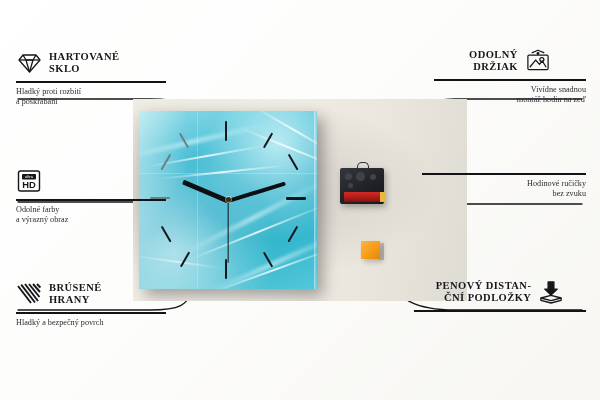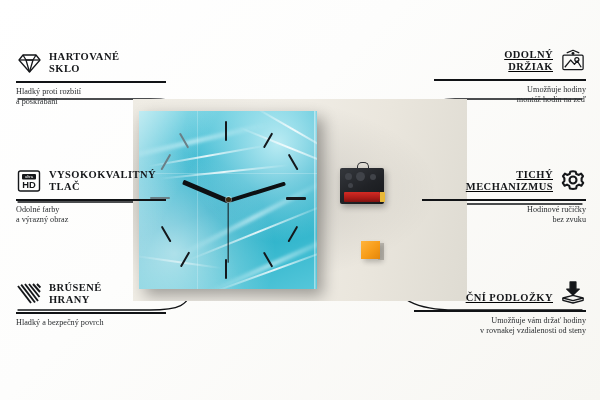--- a/index.html
+++ b/index.html
@@ -9,21 +9,21 @@
     background:#ffffff;
   }
   #stage{position:relative;width:600px;height:400px;
     background:linear-gradient(135deg,#ffffff 0%,#fdfdfc 40%,#f7f6f2 100%);
   }
 
   
   .feature{position:absolute;width:150px;}
   .feature .head{display:flex;align-items:center;gap:7px;}
   .feature.left .head{justify-content:flex-start;}
-  .feature.right .head{justify-content:flex-end;text-decoration:underline;}
+  .feature.right .head{justify-content:center;}
   .ficon{width:26px;height:26px;flex:0 0 26px;display:flex;align-items:center;justify-content:center;}
   .ficon svg{display:block;}
   .ftitle{
     font-family:"Liberation Serif",serif;
     font-weight:700;font-size:10.5px;line-height:12.5px;
     letter-spacing:.45px;color:#15171a;text-transform:uppercase;
   }
   .feature.right .ftitle{text-align:right;}
   .rule{height:1.6px;background:#111316;margin-top:5px;margin-bottom:4px;}
   .fdesc{
@@ -210,24 +210,20 @@
   <div class="feature left f2">
     <div class="head">
       <span class="ficon">
         <svg width="26" height="24" viewBox="0 0 26 24">
           <rect x="2.5" y="2" width="21" height="20" rx="2" fill="none" stroke="#15171a" stroke-width="1.4"></rect>
           <rect x="6" y="5" width="14" height="5.4" rx="1" fill="#15171a"></rect>
           <text x="13" y="9.4" font-family="Liberation Sans, sans-serif" font-size="4.3" fill="#ffffff" text-anchor="middle">ultra</text>
           <text x="13" y="19.4" font-family="Liberation Sans, sans-serif" font-weight="bold" font-size="9.4" fill="#15171a" text-anchor="middle">HD</text>
         </svg>
       </span>
-      <span class="ftitle">
-        <span>VYSOKOKVALITNÝ</span><br>
-        <span>TLAČ</span>
-      </span>
     </div>
     <div class="rule"></div>
     <div class="fdesc">
       <span>Odolné farby</span><br>
       <span>a výrazný obraz</span>
     </div>
   </div>
 
   <div class="feature left f3">
     <div class="head">
@@ -267,68 +263,45 @@
             <rect x="3" y="6" width="21" height="15" rx="1.2"></rect>
             <path d="M5 18.5 L11 11 L15 15.5 L18 12 L22 18.5"></path>
           </g>
           <circle cx="13.5" cy="4.2" r="1.5" fill="#15171a"></circle>
           <circle cx="17.5" cy="10.5" r="2.1" fill="none" stroke="#15171a" stroke-width="1.3"></circle>
         </svg>
       </span>
     </div>
     <div class="rule"></div>
     <div class="fdesc">
-      <span>Umožňuje hodiny</span><br>
+      <span>Vivídne snadnou</span><br>
       <span>montáž hodin na zeď</span>
     </div>
   </div>
 
   <div class="feature right f5">
-    <div class="head">
-      <span class="ftitle">
-        <span>TICHÝ</span><br>
-        <span>MECHANIZMUS</span>
-      </span>
-      <span class="ficon">
-        <svg width="26" height="25" viewBox="0 0 26 25">
-          <g fill="none" stroke="#15171a" stroke-width="2.1" stroke-linejoin="round" stroke-linecap="round">
-            <path d="M13 2.2 C14.6 2.2 15.6 2.6 15.6 2.6 L16.4 5.1
-                     L18.9 5.9 L21.1 4.6 L23 7.2 L21.6 9.3 L21.6 11.9
-                     L23.2 13.9 L21.4 16.7 L19 15.6 L16.7 16.9 L16.1 19.5
-                     L13 20 L9.9 19.5 L9.3 16.9 L7 15.6 L4.6 16.7 L2.8 13.9
-                     L4.4 11.9 L4.4 9.3 L3 7.2 L4.9 4.6 L7.1 5.9 L9.6 5.1
-                     L10.4 2.6 C10.4 2.6 11.4 2.2 13 2.2 Z"></path>
-            <circle cx="13" cy="11" r="3.5"></circle>
-          </g>
-        </svg>
-      </span>
-    </div>
     <div class="rule"></div>
     <div class="fdesc">
       <span>Hodinové ručičky</span><br>
       <span>bez zvuku</span>
     </div>
   </div>
 
   <div class="feature right f6">
     <div class="head">
       <span class="ftitle">
-        <br>
+        <span>PENOVÝ DISTAN-</span><br>
         <span>ČNÍ PODLOŽKY</span>
       </span>
       <span class="ficon">
         <svg width="27" height="25" viewBox="0 0 27 25">
           <g fill="none" stroke="#15171a" stroke-width="1.4" stroke-linejoin="round">
             <path d="M10.5 1.5 L16.5 1.5 L16.5 9 L20 9 L13.5 15 L7 9 L10.5 9 Z" fill="#15171a"></path>
             <path d="M13.5 15.5 L24 18.2 L13.5 21 L3 18.2 Z"></path>
             <path d="M3 18.2 L3 20.6 L13.5 23.4 L24 20.6 L24 18.2"></path>
           </g>
         </svg>
       </span>
     </div>
     <div class="rule"></div>
-    <div class="fdesc">
-      <span>Umožňuje vám držať hodiny</span><br>
-      <span>v rovnakej vzdialenosti od steny</span>
-    </div>
   </div>
 
 </div>
 
 </body></html>

